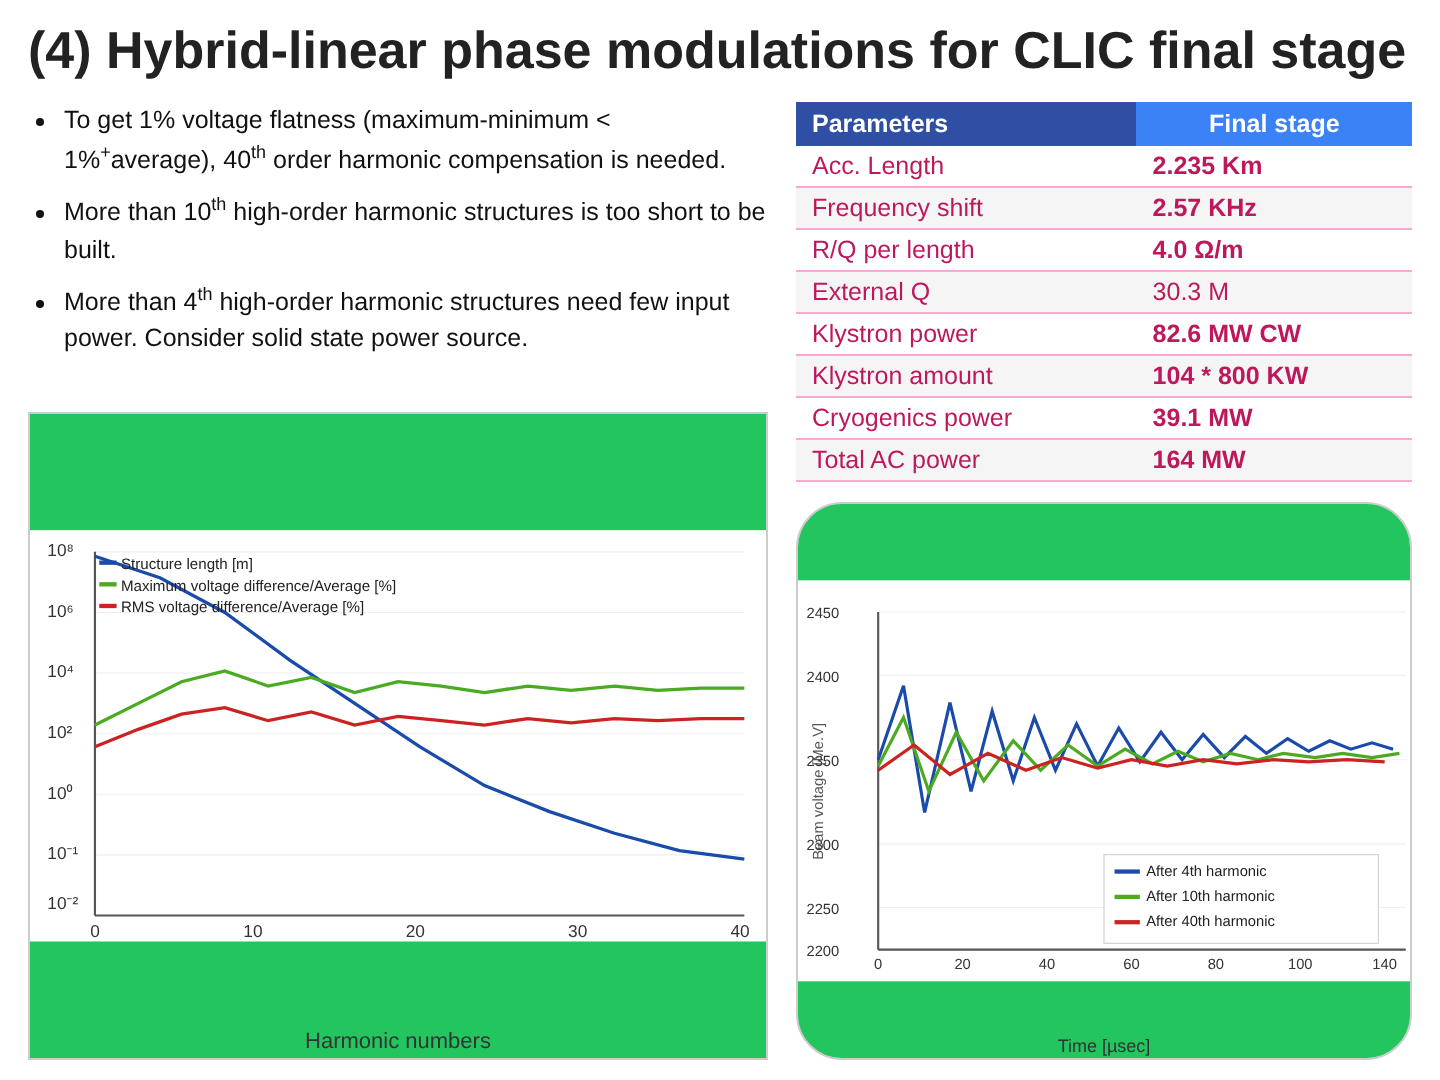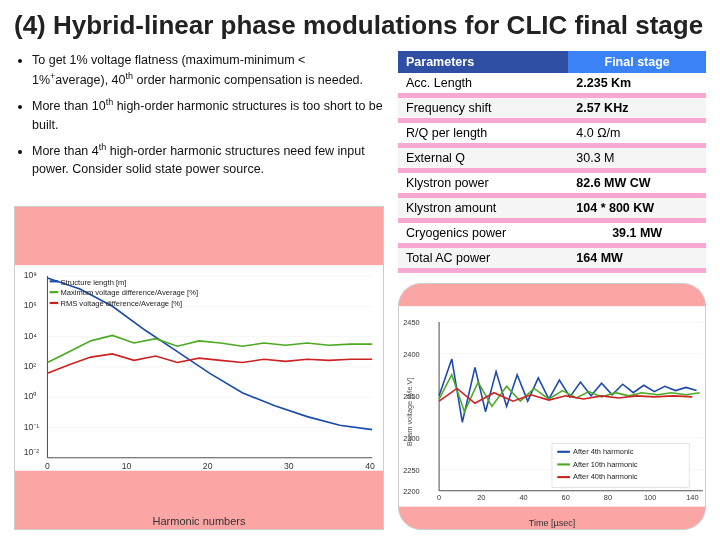--- a/index.html
+++ b/index.html
@@ -81,37 +81,37 @@
     }
 
     .params-table th.final-stage {
       background: #3b82f6;
       color: #fff;
       text-align: center;
     }
 
     .params-table td {
       padding: 3px 8px;
-      border-bottom: 5px solid #f9a8d4;
-      color: #000000;
+      border-bottom: 1px solid #f9a8d4;
+      color: #be185d;
     }
 
     .params-table tr:nth-child(even) td {
       background: #f5f5f5;
     }
 
     .params-table tr:nth-child(odd) td {
       background: #fff;
     }
 
     .chart-box {
       flex: 1;
       border: 1px solid #ccc;
       position: relative;
-      background: #fca5a5;
+      background: #22c55e;
       overflow: hidden;
     }
 
     
     .chart-left {
       display: flex;
       flex-direction: column;
     }
 
     .chart-left svg, .chart-right svg {
@@ -200,37 +200,37 @@
         <tr>
               <td>Acc. Length</td>
               <td style="font-weight: bold;">2.235 Km</td>
             </tr>
             <tr>
               <td>Frequency shift</td>
               <td style="font-weight: bold;">2.57 KHz</td>
             </tr>
             <tr>
               <td>R/Q per length</td>
-              <td style="font-weight: normal;">4.0 Ω/m</td>
+              <td style="font-weight: bold;">4.0 Ω/m</td>
             </tr>
             <tr>
               <td>External Q</td>
               <td style="font-weight: normal;">30.3 M</td>
             </tr>
             <tr>
               <td>Klystron power</td>
               <td style="font-weight: bold;">82.6 MW CW</td>
             </tr>
             <tr>
               <td>Klystron amount</td>
               <td style="font-weight: bold;">104 * 800 KW</td>
             </tr>
             <tr>
               <td>Cryogenics power</td>
-              <td style="font-weight: bold; text-align: center;">39.1 MW</td>
+              <td style="font-weight: bold;">39.1 MW</td>
             </tr>
             <tr>
               <td>Total AC power</td>
               <td style="font-weight: bold;">164 MW</td>
             </tr>
           </tbody>
       </table>
 
       <div class="chart-box" style="flex:1; margin-top:4px;border-radius:23px;">
         <svg viewBox="0 0 290 190" xmlns="http://www.w3.org/2000/svg" style="width:100%;height:100%;">

